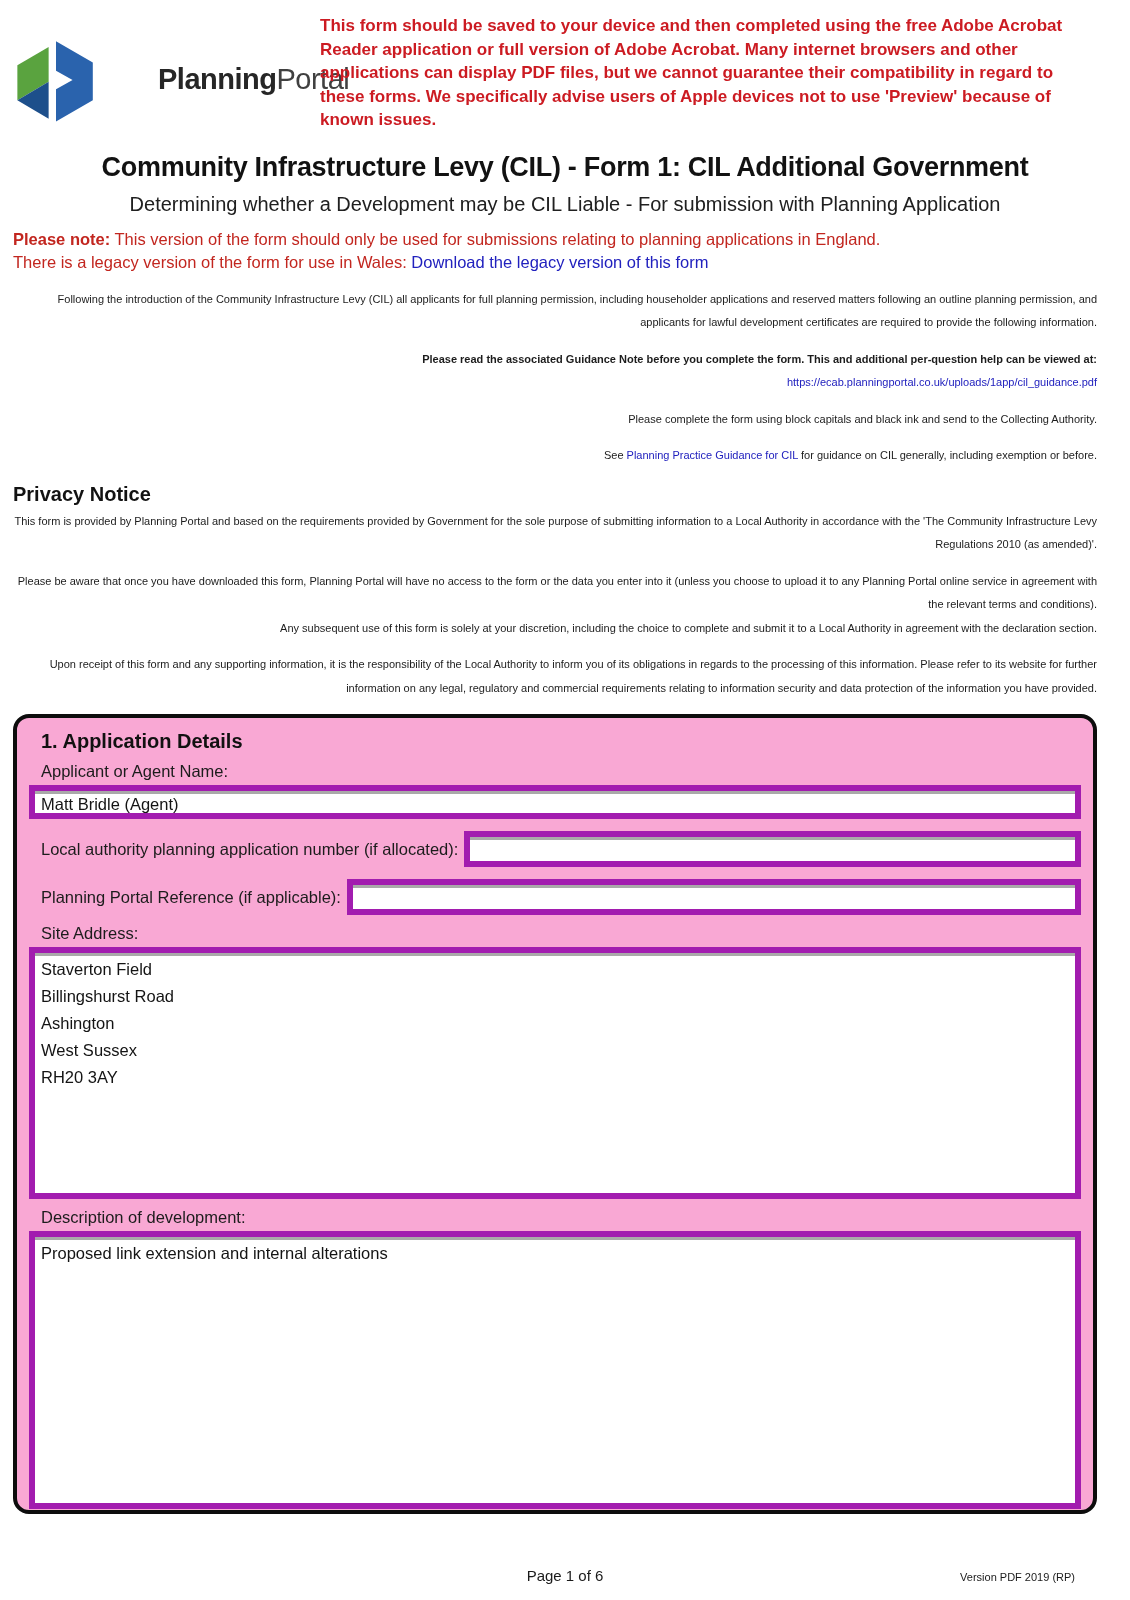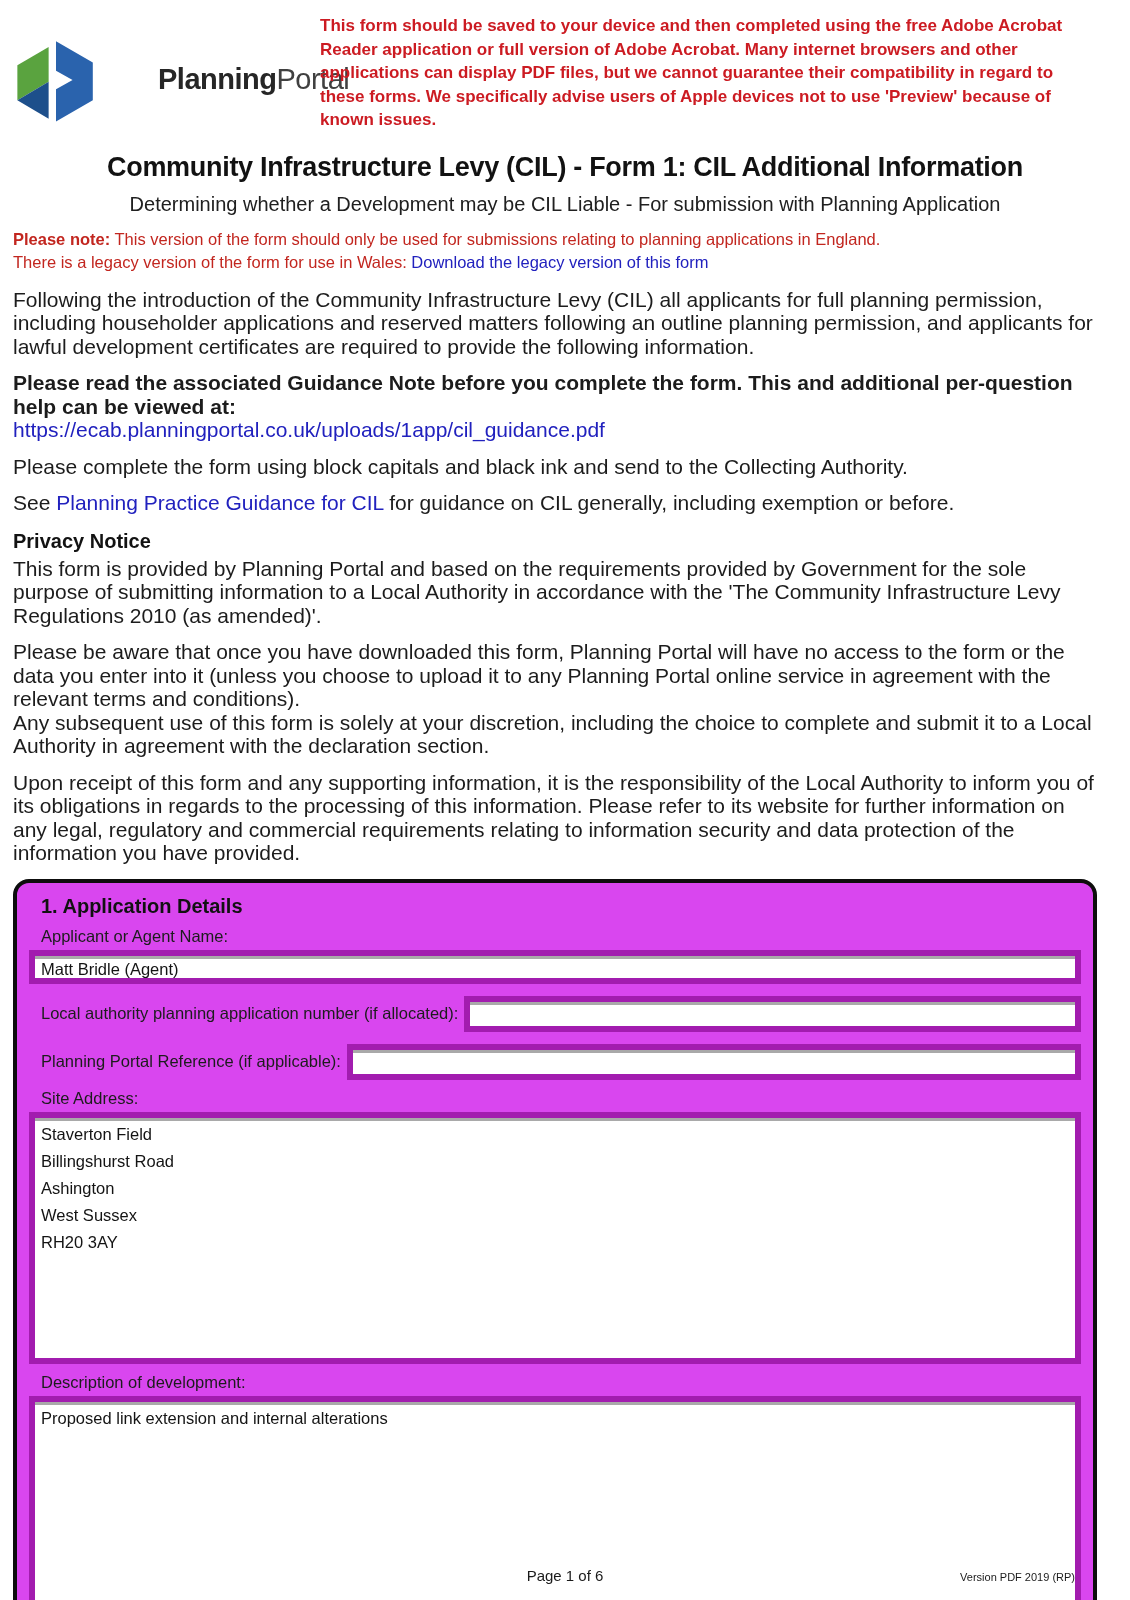--- a/index.html
+++ b/index.html
@@ -28,30 +28,30 @@
     color:#121212; margin-top:20px;
   }
   .subtitle { text-align:center; font-size:20px; color:#202020; margin-top:10px; }
 
   .content { padding:0 33px 0 13px; }
   .note-block { margin-top:12px; font-size:16.5px; line-height:23.5px; }
   .red { color:#c0392b; color:#c2261f; }
   .bold { font-weight:700; }
   .link { color:#2121be; cursor:pointer; }
 
-  p.body { font-size:21px; line-height:23.5px; margin-top:13px; color:#1c1c1c; }
+  p.body { font-size:11px; line-height:23.5px; margin-top:13px; color:#1c1c1c;text-align:right; }
   .blk { display:block; }
   .privacy-heading { font-size:20px; font-weight:700; margin-top:15px; color:#121212; }
   p.after-head { margin-top:4px; }
 
   
   .section-box {
     margin:14px 13px 0 13px; width:1084px; height:800px;
     border:4px solid #0d0d0d; border-radius:16px; padding:8px 10px 10px 10px;
-    position:relative; background:#d946ef;
+    position:relative; background:#f9a8d4;
   }
   .section-heading { font-size:20px; font-weight:700; margin:4px 0 0 14px; color:#111; }
   .field-label { font-size:16.5px; margin:9px 0 4px 14px; color:#1c1c1c; }
   .field {
     background:#fff; border:6px solid #a21caf; box-shadow:inset 0 3px 0 #a9a9a9;
     font-size:16.5px; color:#141414; padding:4px 6px 0 6px;
   }
   .field-wide { margin:0 2px; height:34px; }
   .inline-row { display:flex; align-items:center; margin-top:12px; }
   .inline-row .field-label { margin:0 6px 0 14px; white-space:nowrap; }
@@ -77,21 +77,21 @@
         <polygon points="8,72 42,52 42,92" fill="#1d4f8b"></polygon>
         <polygon points="50,8 90,31 90,72 50,95 50,60 68,50 50,40" fill="#2a63ad"></polygon>
       </svg>
       <div class="wordmark">
         <span class="wm-bold">Planning</span><span class="wm-light">Portal</span>
       </div>
     </div>
     <div class="warning">This form should be saved to your device and then completed using the free Adobe Acrobat Reader application or full version of Adobe Acrobat. Many internet browsers and other applications can display PDF files, but we cannot guarantee their compatibility in regard to these forms. We specifically advise users of Apple devices not to use 'Preview' because of known issues.</div>
   </div>
 
-  <h1 class="title">Community Infrastructure Levy (CIL) - Form 1: CIL Additional Information</h1>
+  <h1 class="title">Community Infrastructure Levy (CIL) - Form 1: CIL Additional Government</h1>
   <div class="subtitle">Determining whether a Development may be CIL Liable - For  submission with Planning Application</div>
 
   <div class="content">
 
     <div class="note-block">
       <div><span class="red bold">Please note:</span><span class="red"> This version of the form should only be used for submissions relating to planning applications in England.</span></div>
       <div><span class="red">There is a legacy version of the form for use in Wales:  </span><span class="link">Download the legacy version of this form</span></div>
     </div>
 
     <p class="body">Following the introduction of the Community Infrastructure Levy (CIL) all applicants for full planning permission, including householder applications and reserved matters following an outline planning permission, and applicants for lawful development certificates are required to provide the following information.</p>

